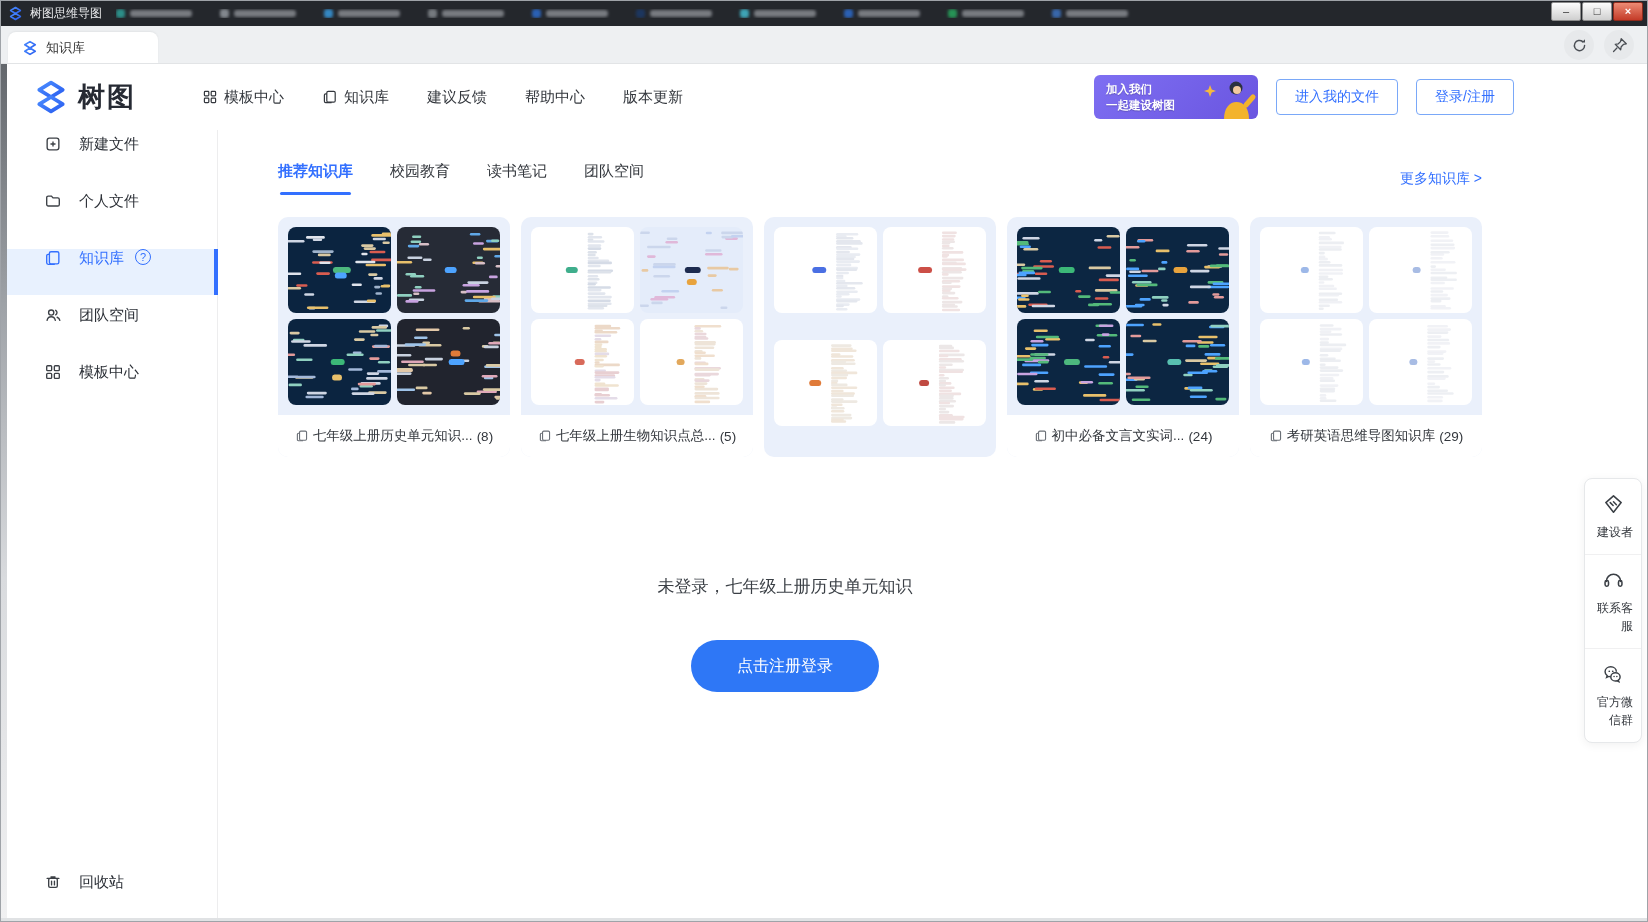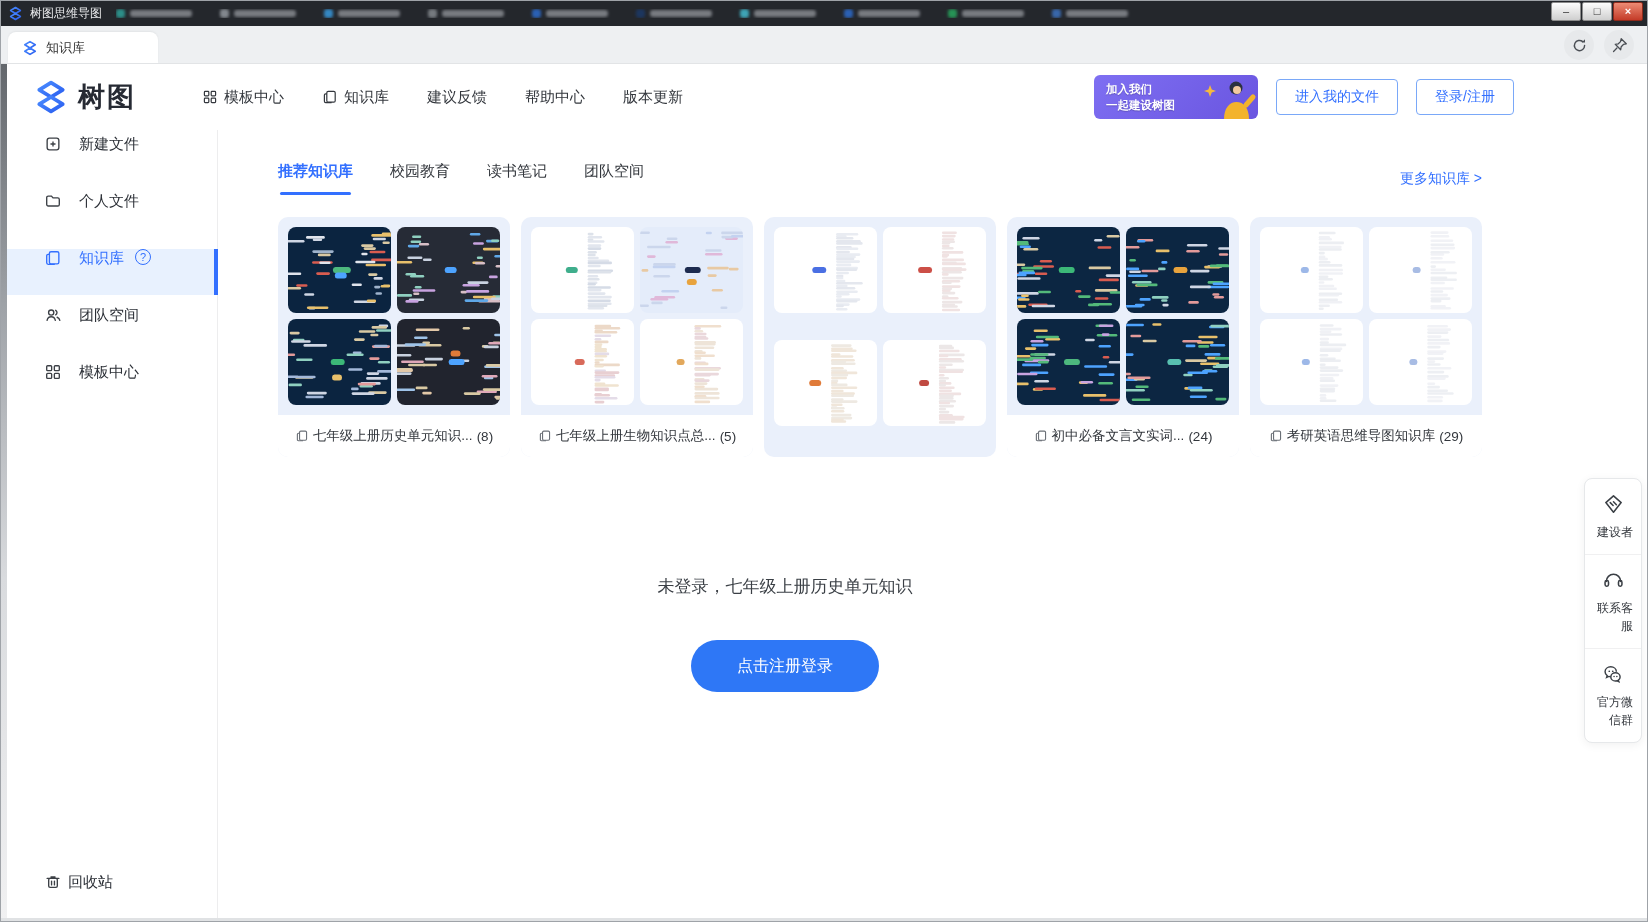--- a/index.html
+++ b/index.html
@@ -50,21 +50,21 @@
   .banner svg.deco{position:absolute;right:0;bottom:0;}
   .obtn{height:36px;padding:13px 18px;border:1px solid #7aa8f8;border-radius:4px;background:#fff;color:var(--accent);font-size:14px;display:flex;align-items:center;white-space:nowrap;cursor:pointer;}
 
   
   .sidebar{position:absolute;left:7px;top:66px;bottom:4px;width:211px;background:#fff;border-right:1px solid #ededee;padding-top:5px;}
   .side-item{height:46px;margin-bottom:11px;display:flex;gap:17px;padding-left:37px;font-size:15px;color:#2b2f36;position:relative;cursor:pointer;}
   .side-item svg{flex:0 0 auto;}
   .side-item.active{background:#E8F1FE;color:var(--accent);}
   .side-item.active::after{content:"";position:absolute;right:-1px;top:0;bottom:0;width:4px;background:var(--accent);}
   .help{width:16px;height:16px;border:1px solid var(--accent);border-radius:50%;color:var(--accent);font-size:11px;line-height:14px;text-align:center;margin-left:-6px;}
-  .side-bottom{position:absolute;bottom:16px;left:0;right:0;height:40px;display:flex;align-items:center;gap:6px;padding-left:37px;font-size:15px;color:#2b2f36;cursor:pointer;}
+  .side-bottom{position:absolute;bottom:16px;left:0;right:0;height:40px;display:flex;align-items:center;gap:17px;padding-left:37px;font-size:15px;color:#2b2f36;cursor:pointer;}
 
   
   .main{position:absolute;left:218px;top:66px;right:0;bottom:4px;overflow:hidden;}
   .tabsrow{display:flex;align-items:center;margin:32px 166px 0 60px;}
   .ktabs{display:flex;gap:37px;}
   .ktab{font-size:15px;color:#33373d;position:relative;padding-bottom:14px;cursor:pointer;white-space:nowrap;}
   .ktab.active{color:var(--accent);font-weight:bold;}
   .ktab.active::after{content:"";position:absolute;left:2px;right:2px;bottom:0;height:3px;border-radius:2px;background:var(--accent);}
   .morelink{margin-left:auto;font-size:14px;color:var(--accent);cursor:pointer;white-space:nowrap;}
 

